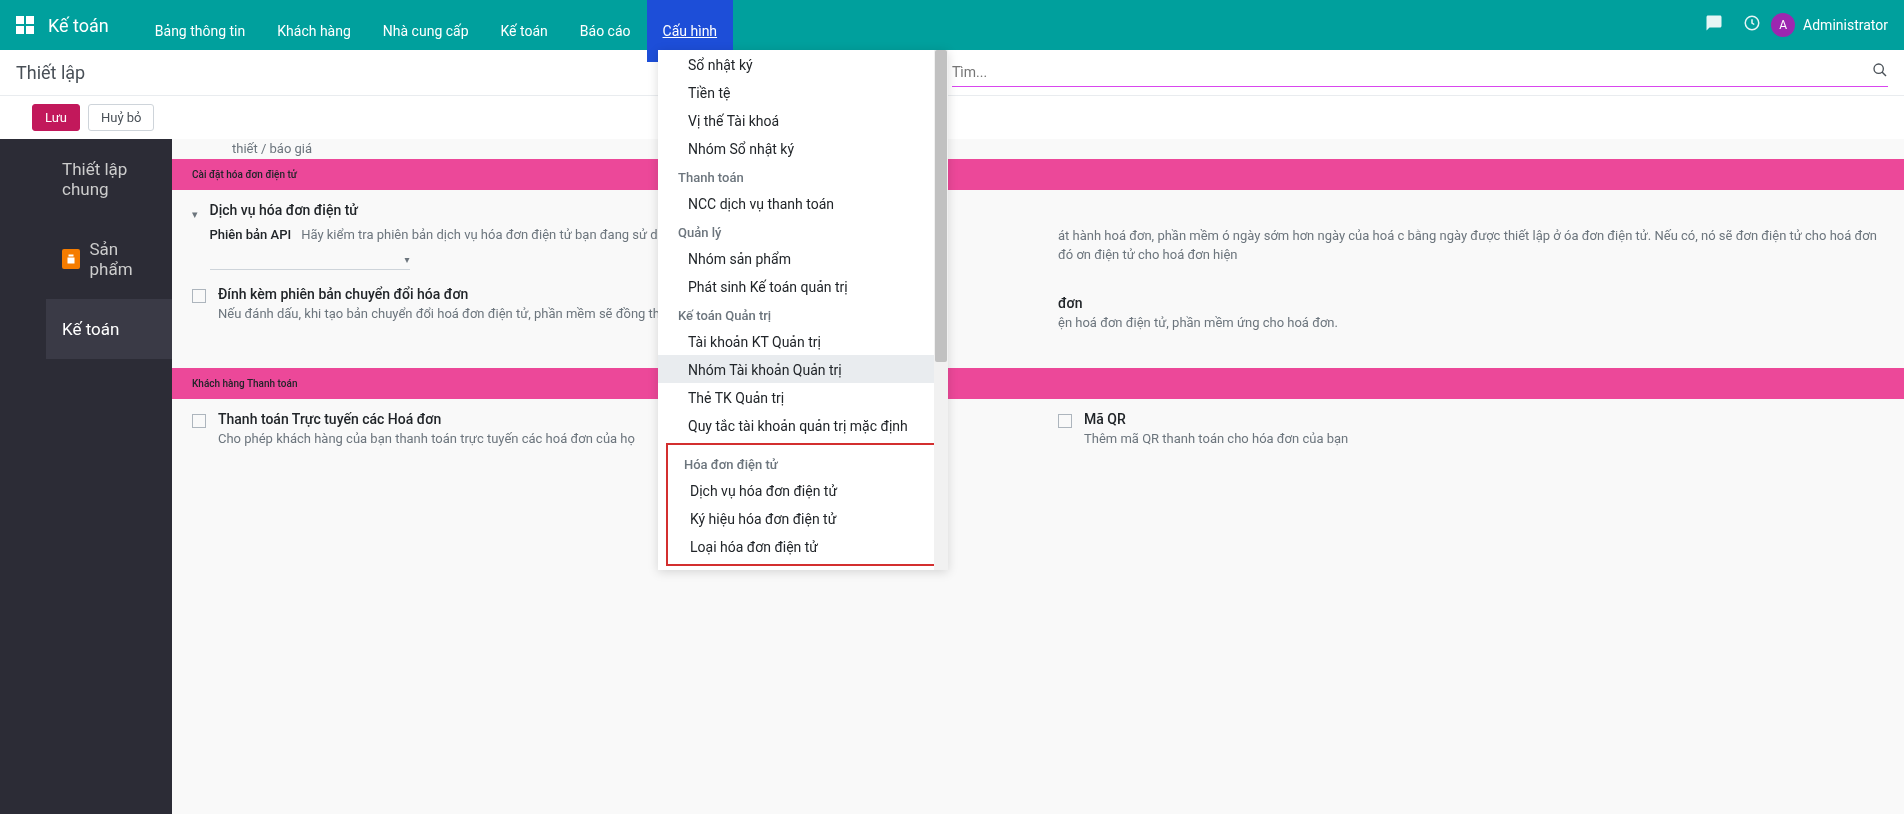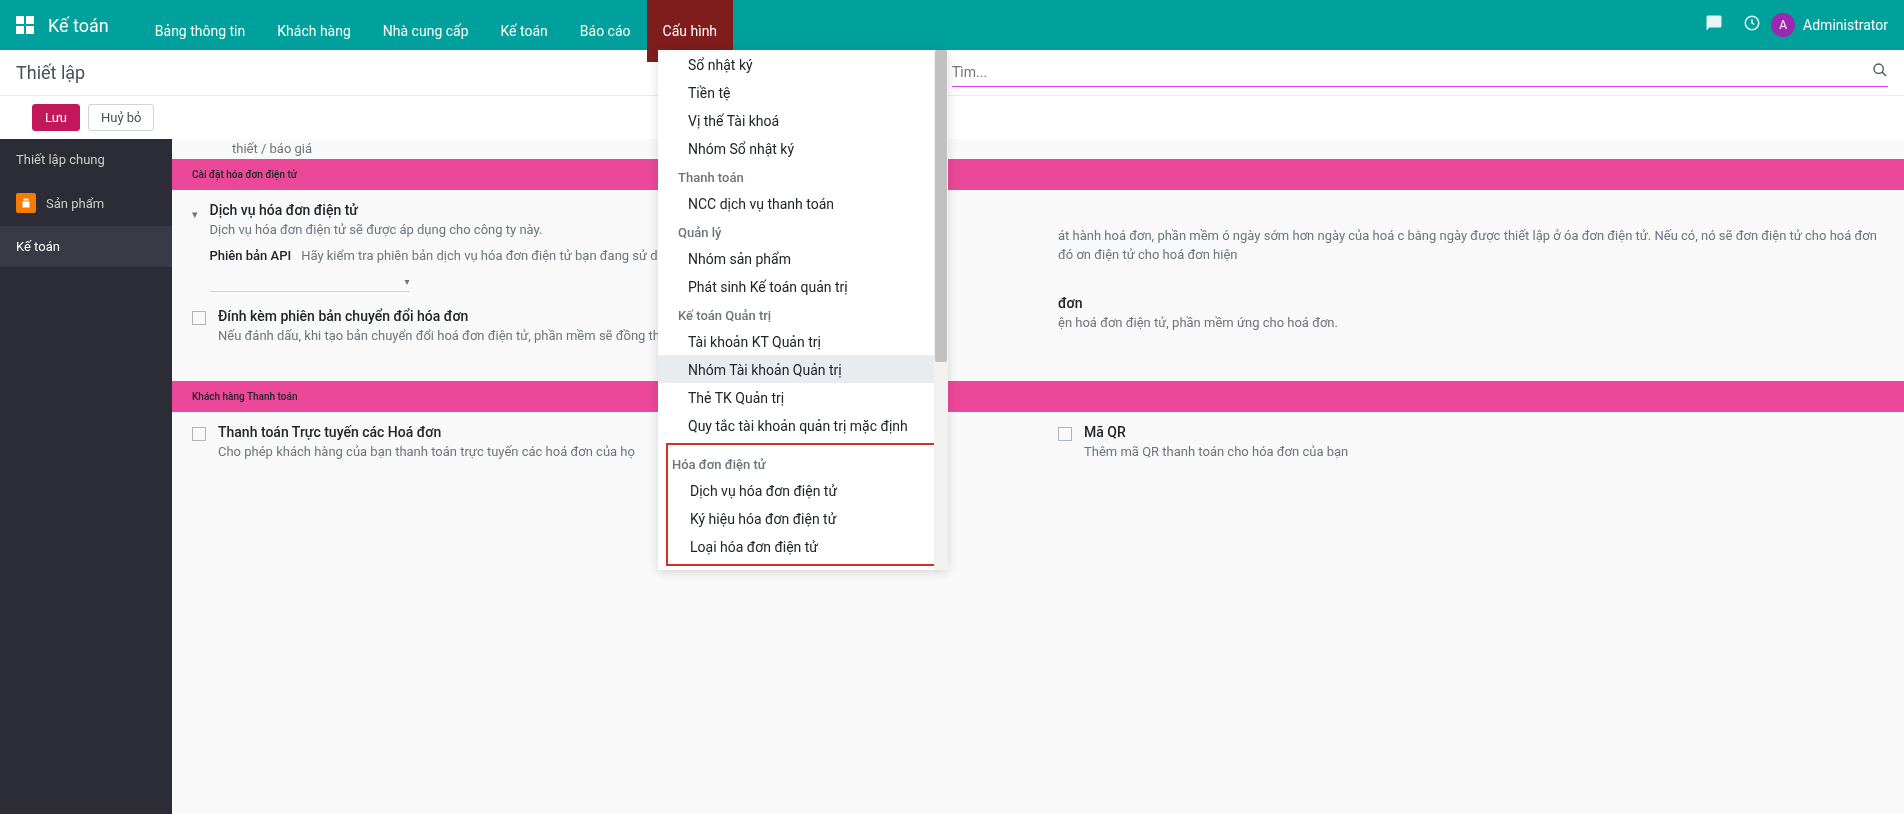--- a/index.html
+++ b/index.html
@@ -4,39 +4,39 @@
 <style>
 * { margin: 0; padding: 0; box-sizing: border-box; font-family: -apple-system, BlinkMacSystemFont, "Segoe UI", Roboto, "Helvetica Neue", Arial, sans-serif; }
 body { background: #fff; width: 1904px; height: 814px; overflow: hidden; }
 
 .topbar { height: 50px; background: #00a09d; display: flex; align-items: center; color: #fff; padding: 0 16px; }
 .topbar .apps-icon { width: 18px; height: 18px; display: grid; grid-template-columns: 1fr 1fr; grid-template-rows: 1fr 1fr; gap: 2px; margin-right: 14px; cursor: pointer; }
 .topbar .apps-icon > div { background: #fff; }
 .topbar .app-name { font-size: 18px; font-weight: 400; margin-right: 30px; }
 .topbar .nav { display: flex; align-items: stretch; height: 100%; }
 .topbar .nav-item { display: flex; align-items: center; padding: 0 16px; font-size: 14px; color: #fff; cursor: pointer; height: 62px; position: relative; }
-.topbar .nav-item.active { background: #7f1d1d; }
+.topbar .nav-item.active { background: #1d4ed8; text-decoration: underline; }
 .topbar .spacer { flex: 1; }
 .topbar .icon-btn { margin: 0 10px; cursor: pointer; color: #fff; opacity: 0.9; }
 .topbar .avatar { width: 24px; height: 24px; border-radius: 50%; background: #9c27b0; color: #fff; display: flex; align-items: center; justify-content: center; font-size: 12px; margin-right: 8px; }
 .topbar .user { display: flex; align-items: center; font-size: 14px; cursor: pointer; }
 
 .secondbar { display: flex; align-items: center; padding: 8px 16px; border-bottom: 1px solid #e9ecef; height: 46px; }
 .secondbar .title { font-size: 18px; color: #495057; flex: 1; }
 .secondbar .search { flex: 1; display: flex; align-items: center; border-bottom: 1px solid #d946ef; padding: 4px 0; }
 .secondbar .search input { border: none; outline: none; flex: 1; font-size: 14px; color: #495057; }
 .secondbar .search .sicon { color: #6c757d; cursor: pointer; }
 
 .actionbar { display: flex; align-items: center; padding: 8px 0; gap: 8px; margin-left: 32px; }
 .btn { padding: 5px 12px; font-size: 13px; border: 1px solid #ced4da; background: #fff; color: #495057; cursor: pointer; border-radius: 3px; }
 .btn.primary { background: #c2185b; color: #fff; border-color: #c2185b; }
 
 .body { display: flex; height: calc(814px - 50px - 46px - 40px); }
 .sidebar { width: 172px; background: #2c2c36; color: #ccc; }
-.sidebar .item { padding: 13px 16px; font-size: 13px; cursor: pointer; display: flex; align-items: center; gap: 10px; }
+.sidebar .item { padding: 20px 16px; font-size: 17px; cursor: pointer; display: flex; align-items: center; gap: 10px; margin-left: 46px; }
 .sidebar .item.active { background: #3a3a46; color: #fff; }
 .sidebar .icon-box { width: 20px; height: 20px; background: #f57c00; display: flex; align-items: center; justify-content: center; color: #fff; font-size: 11px; border-radius: 2px; }
 
 .content { flex: 1; background: #f9f9f9; overflow: hidden; position: relative; }
 .section-header { background: #ec4899; padding: 10px 20px; font-size: 10px; color: #212529; font-weight: 500; }
 .section-body { padding: 12px 20px 20px 20px; display: flex; gap: 40px; }
 .section-body .col { flex: 1; }
 .field-row { display: flex; align-items: flex-start; gap: 12px; margin-bottom: 16px; }
 .field-row .chk { width: 14px; height: 14px; border: 1px solid #adb5bd; margin-top: 3px; flex-shrink: 0; cursor: pointer; }
 .field-row .txt { flex: 1; }
@@ -47,21 +47,21 @@
 .select-field { border: none; border-bottom: 1px solid #ced4da; padding: 4px 0; margin-top: 6px; width: 200px; display: flex; justify-content: flex-end; cursor: pointer; }
 .select-field .caret { color: #6c757d; font-size: 10px; }
 .text-truncated { font-size: 13px; color: #6c757d; line-height: 1.5; padding-left: 60px; }
 
 
 .dropdown-menu { position: absolute; top: 50px; left: 658px; width: 290px; background: #fff; box-shadow: 0 2px 10px rgba(0,0,0,0.15); z-index: 100; max-height: 550px; overflow-y: auto; }
 .dropdown-menu .m-item { padding: 7px 20px 5px 30px; font-size: 14px; color: #212529; cursor: pointer; }
 .dropdown-menu .m-item:hover, .dropdown-menu .m-item.hover { background: #e9ecef; }
 .dropdown-menu .m-header { padding: 8px 20px 4px 20px; font-size: 13px; color: #6c757d; font-weight: 500; }
 .dropdown-menu .highlight-box { border: 2px solid #d32f2f; margin: 4px 8px; padding: 4px 0; }
-.dropdown-menu .highlight-box .m-header { padding-left: 4px; }
+.dropdown-menu .highlight-box .m-header { padding-left: 16px; }
 .dropdown-menu .highlight-box .m-item { padding-left: 22px; }
 .scrollbar-track { position: absolute; right: 0; top: 0; width: 14px; height: 100%; background: #f1f1f1; }
 .scrollbar-thumb { position: absolute; right: 1px; top: 0; width: 12px; height: 60%; background: #c1c1c1; border-radius: 2px; }
 </style>
 </head>
 <body>
 
 <div class="topbar">
   <div class="apps-icon">
       <div></div>
@@ -135,21 +135,20 @@
   <div class="content">
     <div class="text-truncated">thiết / báo giá</div>
 
     <div class="section-header">Cài đặt hóa đơn điện tử</div>
     <div class="section-body">
       <div class="col">
         <div class="field-row">
           <div class="dropdown-handle">▾</div>
           <div class="txt">
             <div class="label">Dịch vụ hóa đơn điện tử</div>
-            <div class="desc">Dịch vụ hóa đơn điện tử sẽ được áp dụng cho công ty này.</div>
             <div style="margin-top:6px;">
               <span class="sublabel">Phiên bản API</span>
               <span class="desc" style="display:inline; margin-left:6px;">Hãy kiểm tra phiên bản dịch vụ hóa đơn điện tử bạn đang sử dụng trước khi thiết lập ở đây.</span>
             </div>
             <div class="select-field">
                 <span class="caret">▾</span>
               </div>
           </div>
         </div>
         <div class="field-row">

